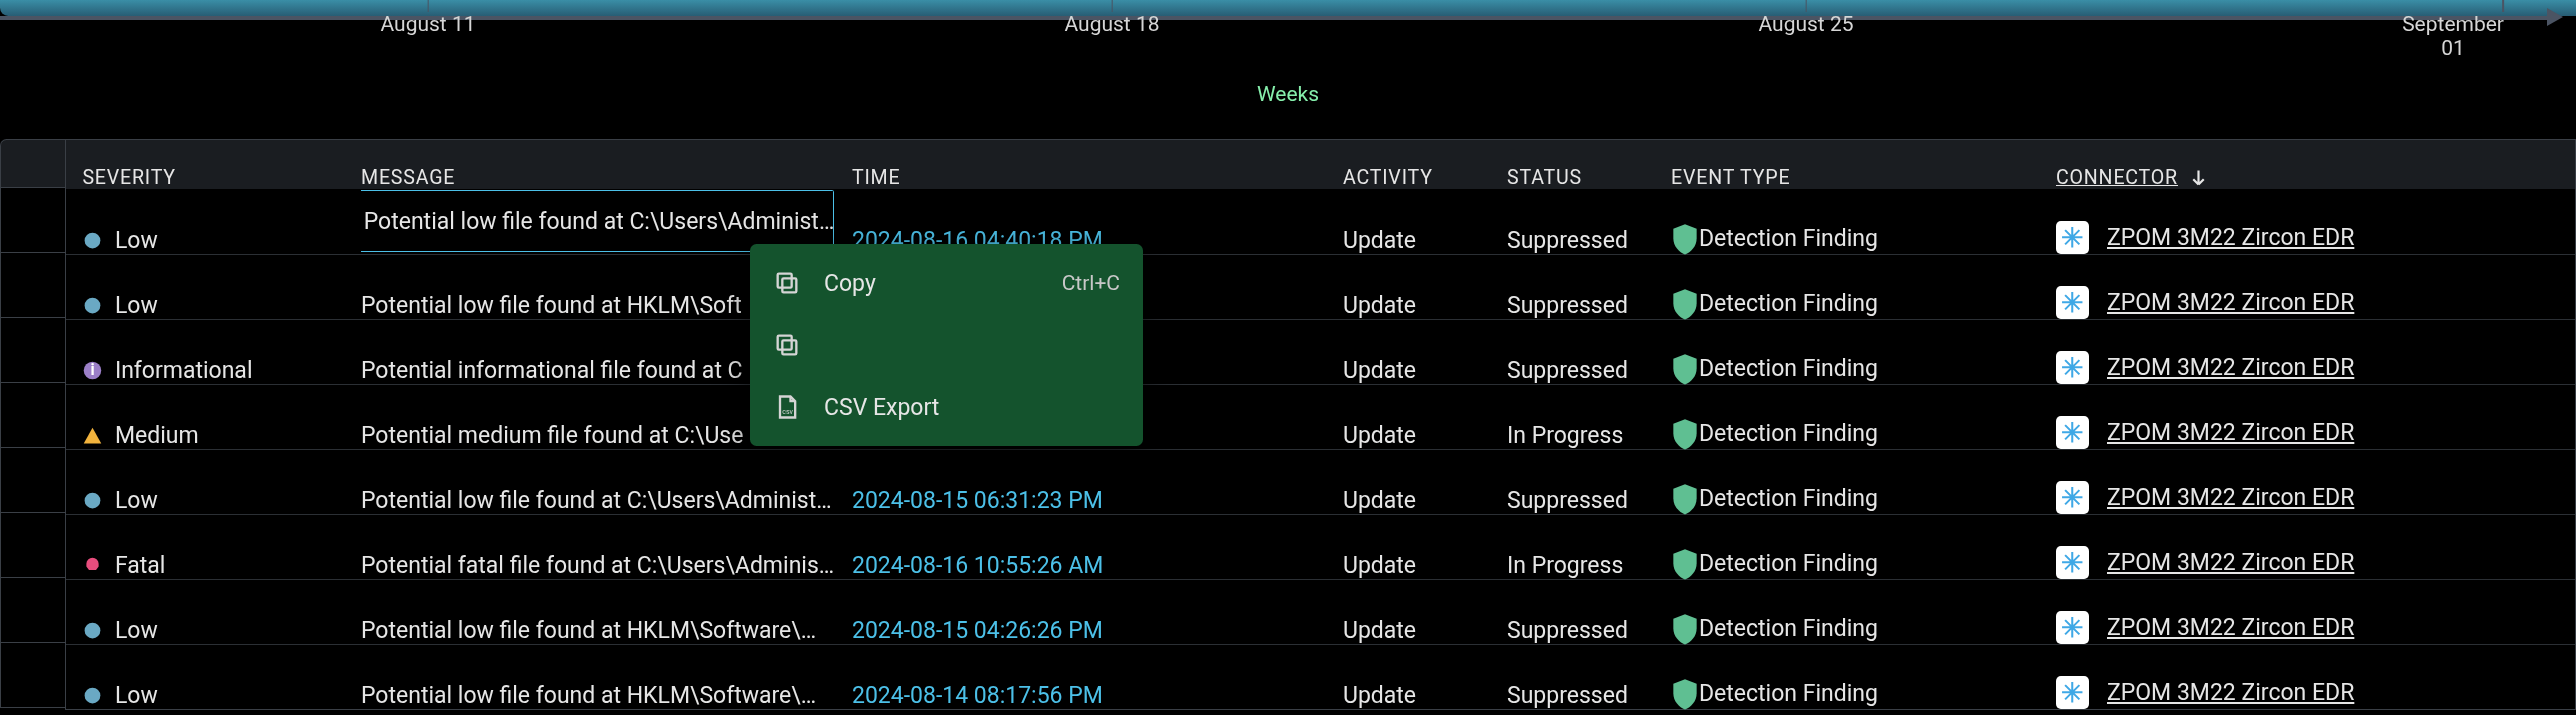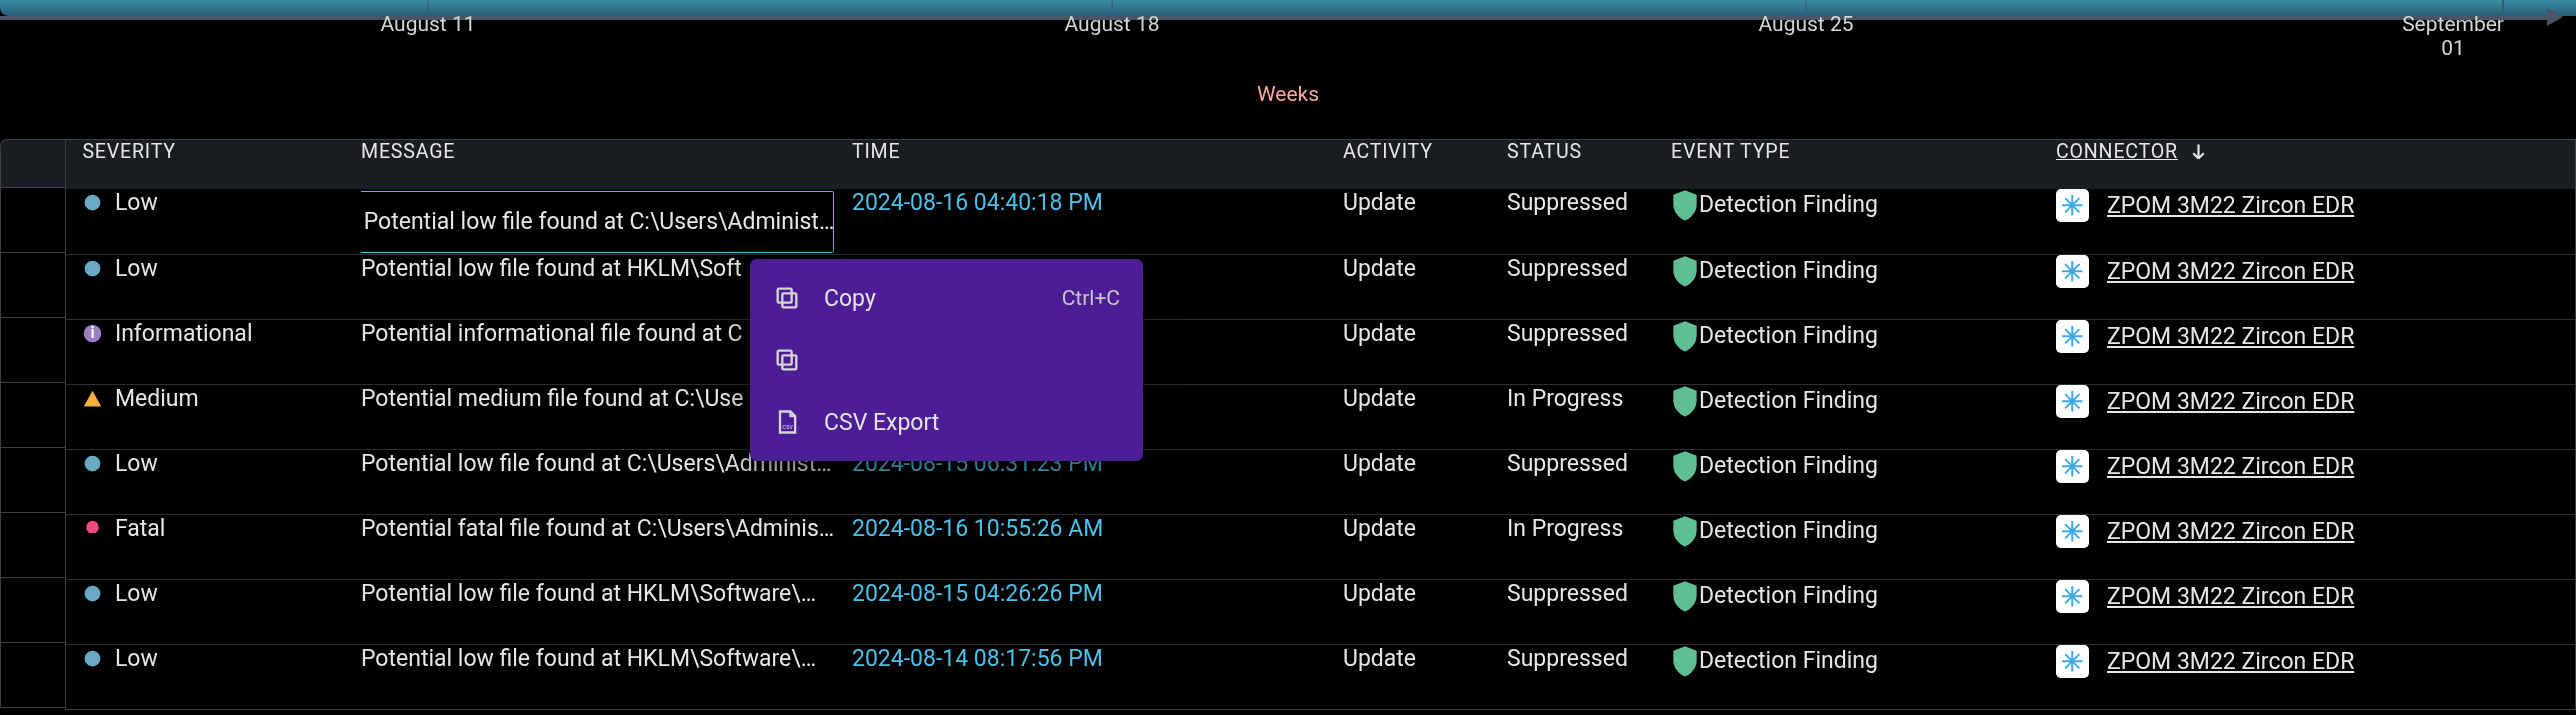--- a/index.html
+++ b/index.html
@@ -8,29 +8,29 @@
 
   
   .timeline { position: relative; height: 139px; }
   .timeline-stream { position: absolute; left: 0; right: 0; top: 0; height: 16.4px; background: linear-gradient(to bottom, #3a8ea6 0%, #285d74 100%); border-bottom-left-radius: 8.2px; }
   .timeline-rule { position: absolute; left: 0; right: 19.6px; top: 16.4px; height: 3.3px; background: #4b5463; }
   .timeline-rule::after { content: ""; position: absolute; right: -6.5px; top: -8.2px; width: 0; height: 0; border-left: 16.4px solid #4b5463; border-top: 9.8px solid transparent; border-bottom: 9.8px solid transparent; }
   .tick { position: absolute; top: 11.5px; transform: translateX(-50%); text-align: center; font-size: 21px; color: #d5d5d5; margin-left: 20px; }
   .tick::before { content: ""; position: absolute; top: -11.5px; left: 50%; width: 1.6px; height: 11.5px; background: #4b5463; transform: translateX(-50%); }
   .tick-end { transform: translateX(-100%); text-align: center; }
   .tick-end::before { left: auto; right: 0; transform: none; }
-  .axis-title { position: absolute; top: 82px; left: 50%; transform: translateX(-50%); color: #fca5a5; font-size: 21px; }
+  .axis-title { position: absolute; top: 82px; left: 50%; transform: translateX(-50%); color: #86efac; font-size: 21px; }
 
   
   .grid { position: absolute; top: 139px; left: 65px; right: 0; border: 1.6px solid #3a3f46; }
   .left-stub { position: absolute; top: 139px; left: 0; width: 65px; }
   .stub-head { height: 49px; border: 1.6px solid #3a3f46; border-right: none; border-top-left-radius: 6.5px; background: #1a1d21; }
   .stub-row { height: 65px; border: 1.6px solid #3a3f46; border-right: none; border-top: none; }
 
-  .row { display: flex; align-items: flex-start; height: 65px; border-top: 1.6px solid #2b2f34; }
+  .row { display: flex; align-items: flex-end; height: 65px; border-top: 1.6px solid #2b2f34; }
   .row:first-child { border-top: none; }
   .head { height: 49px; background: #1a1d21; color: #e6e6e6; text-transform: uppercase; letter-spacing: 0.8px; font-size: 19.6px; font-weight: 400; }
 
   .c-sev   { flex: 0 0 295px;  padding-left: 16.4px; display: flex; align-items: center; gap: 11.5px; }
   .c-msg   { flex: 0 0 491px;  padding-right: 16.4px; white-space: nowrap; overflow: hidden; text-overflow: ellipsis; }
   .c-time  { flex: 0 0 491px;  color: #4cc0e8; }
   .c-act   { flex: 0 0 164px; }
   .c-stat  { flex: 0 0 164px; }
   .c-etype { flex: 0 0 385px;  display: flex; align-items: center; gap: 0; }
   .c-conn  { flex: 1 1 auto;   display: flex; align-items: center; gap: 18px; padding-right: 11px; text-decoration: underline; }
@@ -55,21 +55,21 @@
   
   .shield { width: 28px; height: 31px; }
   .shield svg path { fill: #5fbf92; }
 
   
   .conn-ic { width: 33px; height: 33px; border-radius: 4.9px; background: #fff; display: inline-flex; align-items: center; justify-content: center; }
   .conn-ic svg { width: 24.5px; height: 24.5px; }
   .conn-ic svg * { fill: none; stroke: #3fa8e6; stroke-width: 2; }
 
   
-  .ctx { position: absolute; left: 750px; top: 244px; width: 393px; background: #4c1d95; border-radius: 6.5px; box-shadow: 0 9.8px 33px rgba(0,0,0,0.6); padding: 8.2px 0; z-index: 50; margin-top: 15px; }
+  .ctx { position: absolute; left: 750px; top: 244px; width: 393px; background: #14532d; border-radius: 6.5px; box-shadow: 0 9.8px 33px rgba(0,0,0,0.6); padding: 8.2px 0; z-index: 50; }
   .ctx-item { display: flex; align-items: center; height: 62px; padding: 0 23px; gap: 23px; cursor: pointer; }
   .ctx-ic { width: 28px; height: 28px; flex: 0 0 28px; }
   .ctx-ic svg { width: 100%; height: 100%; stroke: #d5d5d5; stroke-width: 2; fill: none; }
   .ctx-label { flex: 1 1 auto; color: #e6e6e6; }
   .ctx-accel { color: #c8c8c8; font-size: 21px; }
 </style>
 </head>
 <body>
 
 <div class="viewport">

